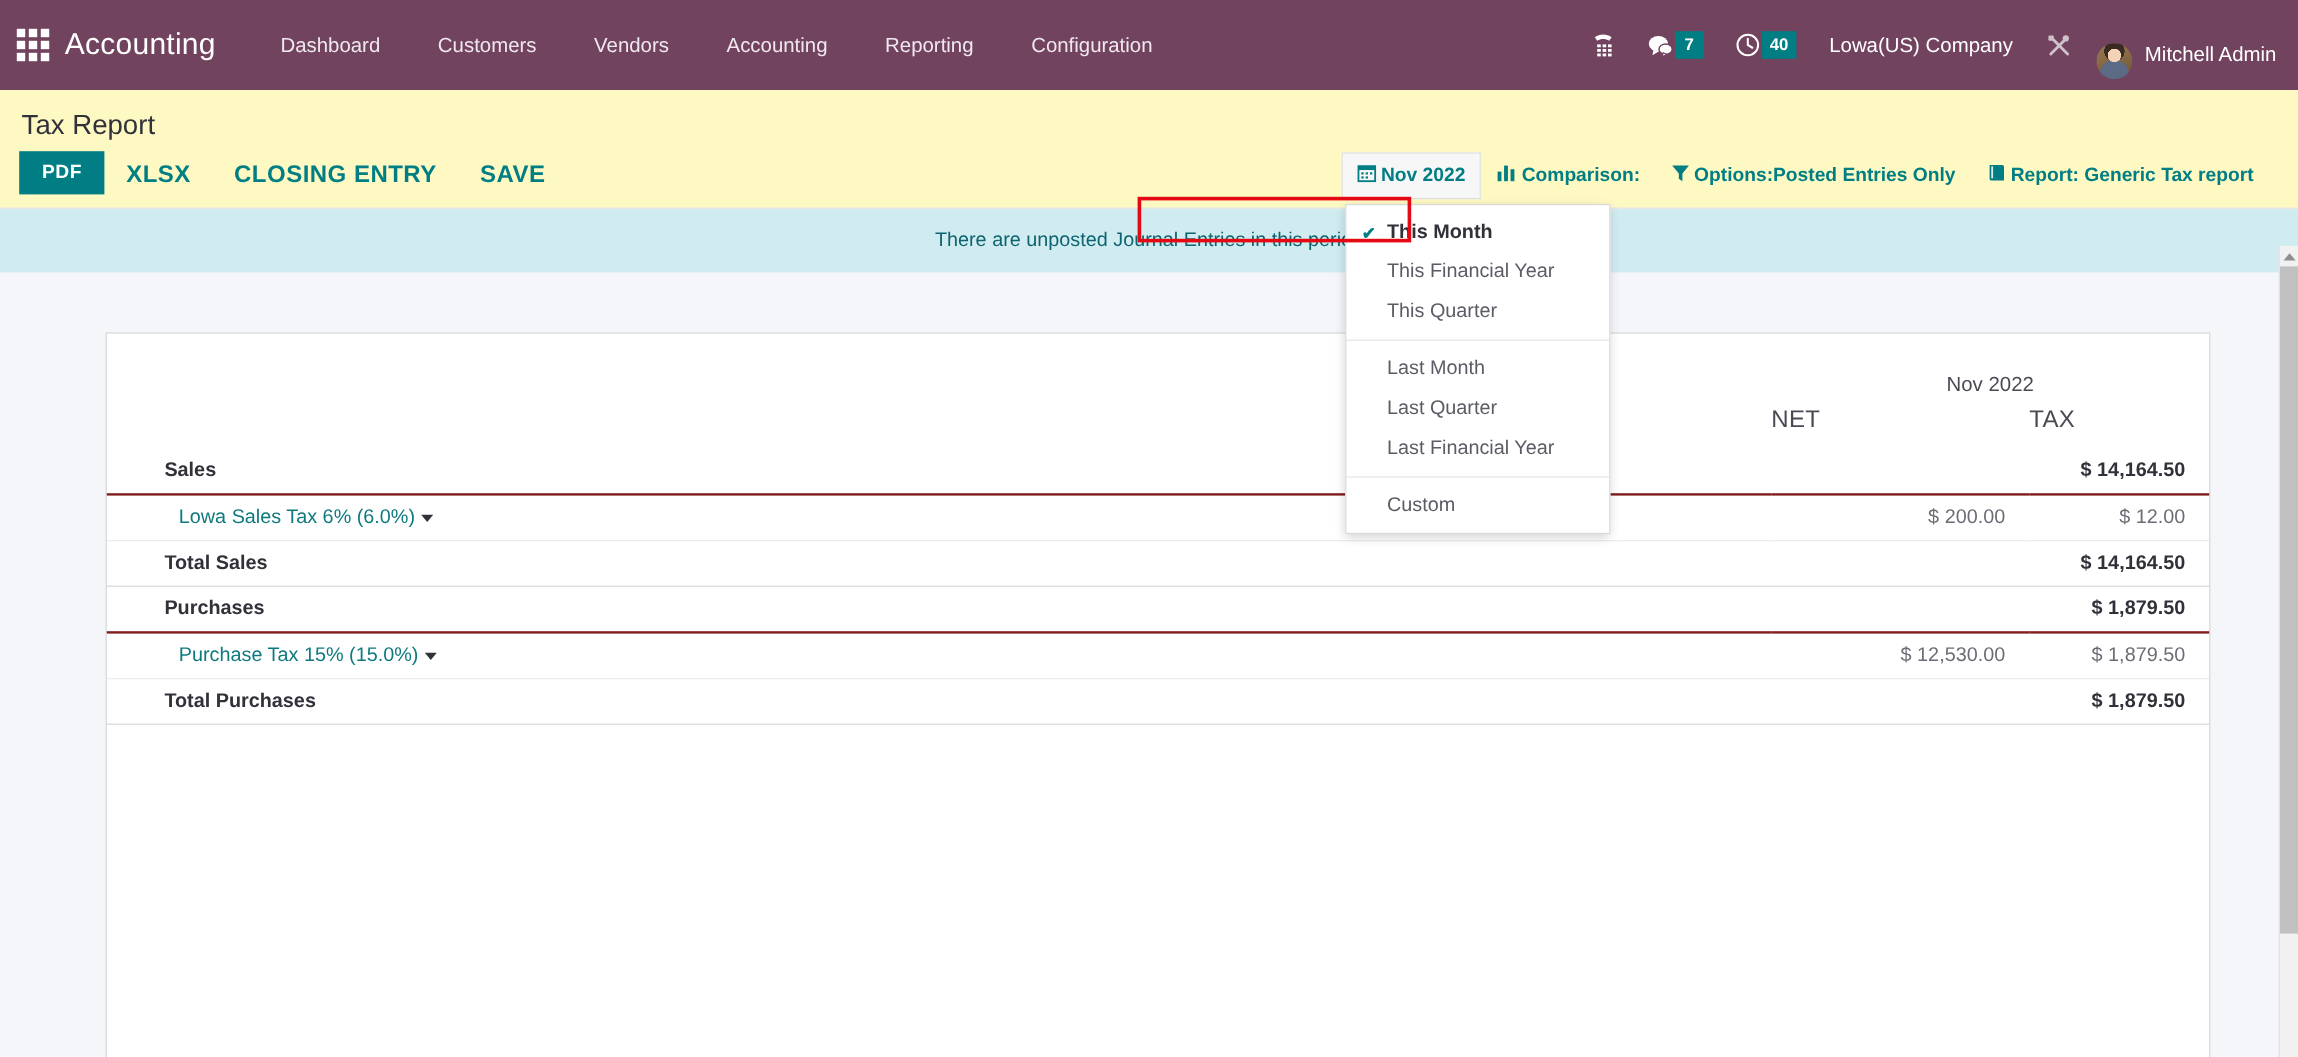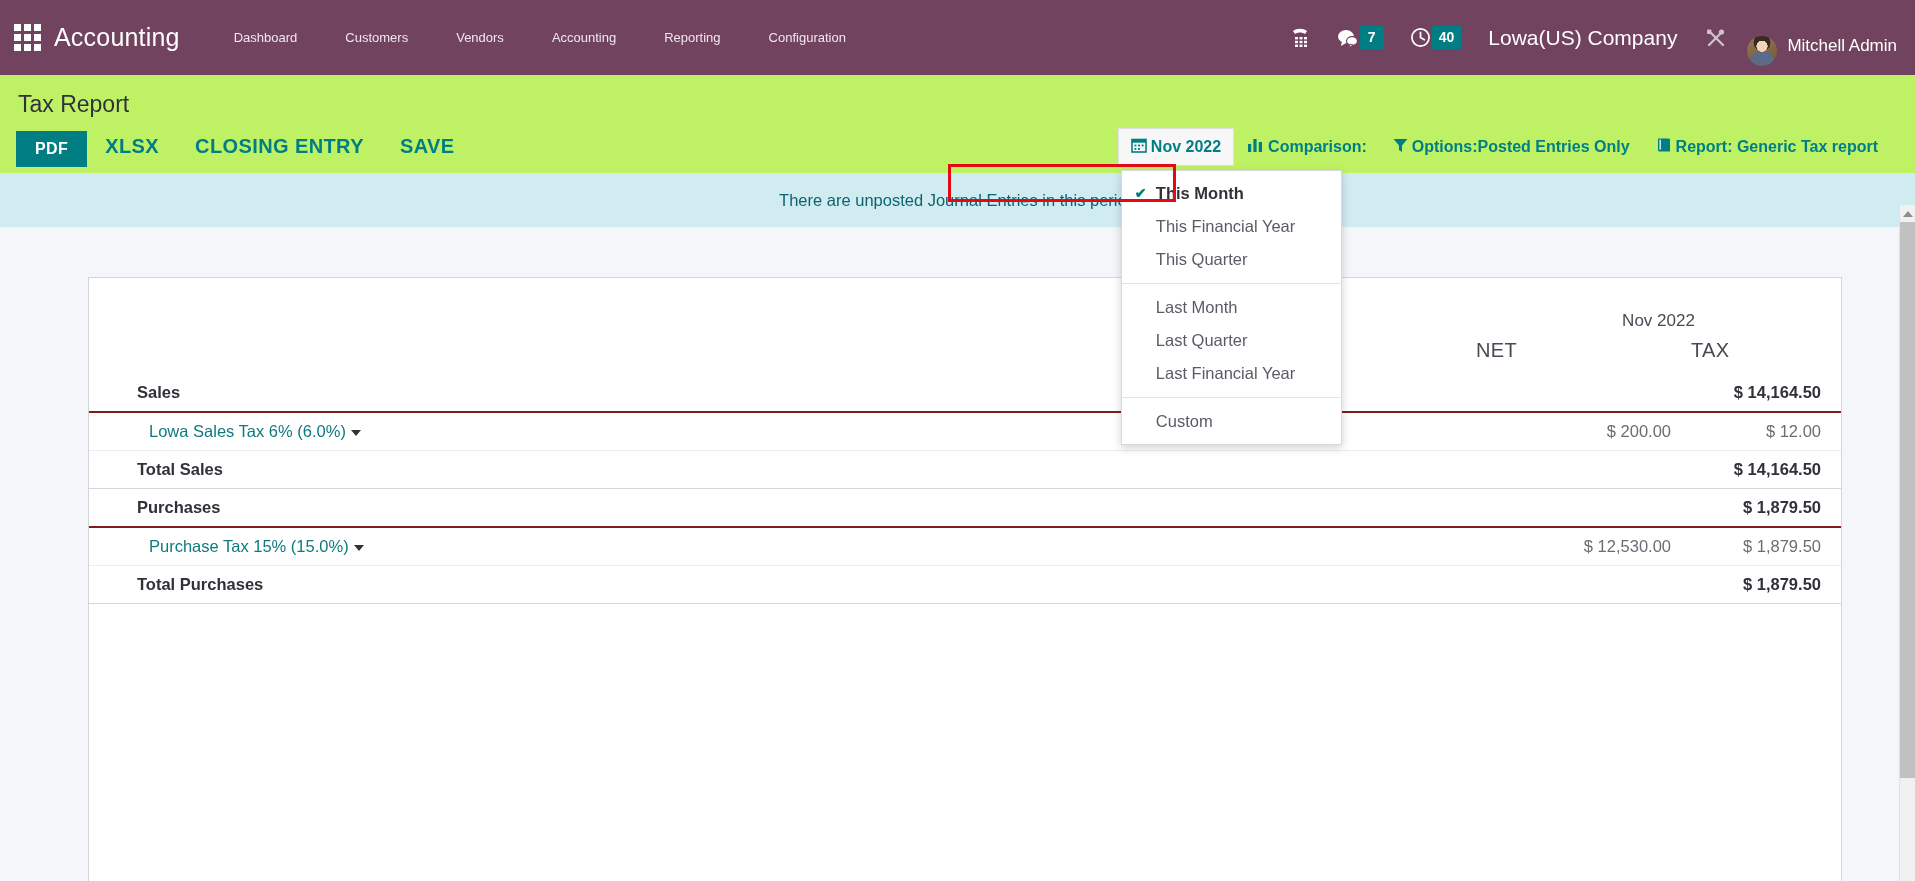--- a/index.html
+++ b/index.html
@@ -36,21 +36,21 @@
     color: #ffffff;
     font-size: 25px;
     font-weight: 400;
     margin-right: 30px;
     letter-spacing: .2px;
     cursor: pointer;
   }
   .nav-links { display: flex; align-items: center; gap: 0; }
   .nav-links a {
     color: #f0e8ee;
-    font-size: 13px;
+    font-size: 17px;
     text-decoration: none;
     padding: 8px 24px;
     white-space: nowrap;
     cursor: pointer;
   }
   .nav-right {
     margin-left: auto;
     display: flex;
     align-items: center;
     gap: 0;
@@ -68,59 +68,59 @@
     font-size: 14px;
     font-weight: 600;
     line-height: 1;
     padding: 4px 7px 5px;
     margin-left: 1px;
     min-width: 24px;
     text-align: center;
   }
   .company-name {
     color: #ffffff;
-    font-size: 21px;
+    font-size: 17px;
     padding: 0 14px;
     white-space: nowrap;
     cursor: pointer;
   }
   .avatar {
     width: 30px; height: 30px;
     border-radius: 50%;
     background:
       radial-gradient(circle at 50% 34%, #f3d4b6 0 22%, transparent 23%),
       radial-gradient(circle at 50% 88%, #5b6b86 0 40%, transparent 41%),
       radial-gradient(circle at 50% 22%, #3a2b22 0 30%, transparent 31%),
       linear-gradient(160deg, #9c7a54, #6d5436);
     margin-right: 10px;
     flex: 0 0 auto;
   }
   .user-name { color: #ffffff; font-size: 17px; white-space: nowrap; }
   .user-block { display: flex; align-items: flex-start; padding-left: 6px; cursor: pointer; margin-top: 26px; }
 
   
   .control-panel {
-    background: #bef264;
+    background: #fef9c3;
     border-bottom: 1px solid #e3e4e6;
     padding: 10px 24px 0 16px;
     position: relative;
     z-index: 30;
   }
   .page-title {
     font-size: 23px;
     color: #31313a;
     font-weight: 400;
     margin: 6px 0 8px 2px;
   }
   .cp-row {
     display: flex;
     align-items: center;
     padding-bottom: 6px;
   }
-  .btn-group { display: flex; align-items: flex-end; gap: 0; }
+  .btn-group { display: flex; align-items: flex-start; gap: 0; }
   .btn-pdf {
     background: #017e84;
     color: #ffffff;
     font-size: 16px;
     font-weight: 600;
     letter-spacing: .4px;
     padding: 9px 19px;
     border: none;
     cursor: pointer;
     font-family: inherit;

